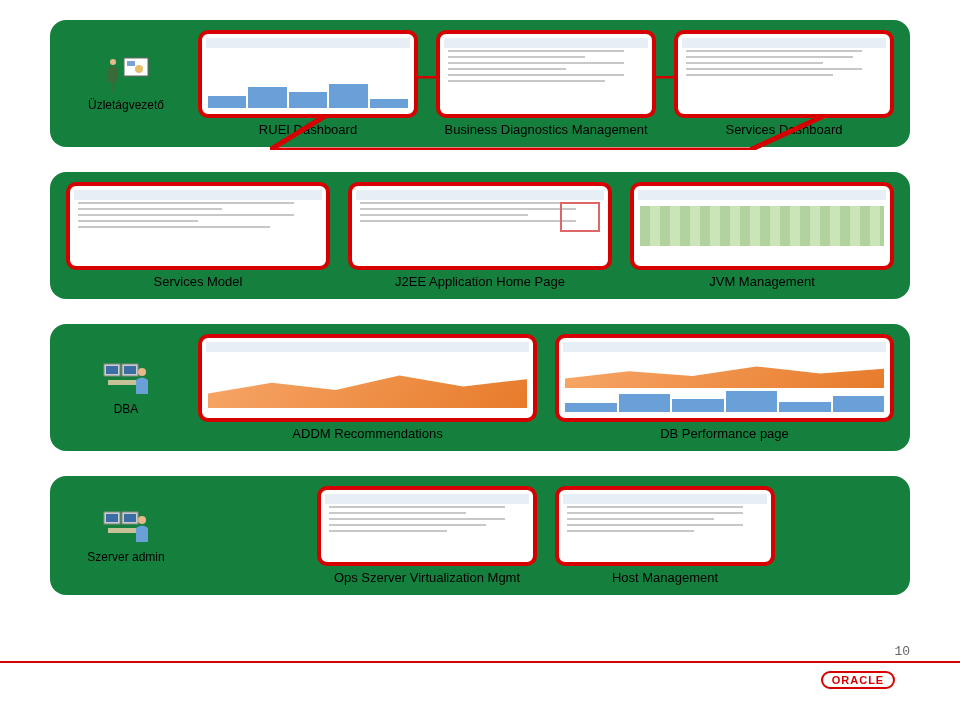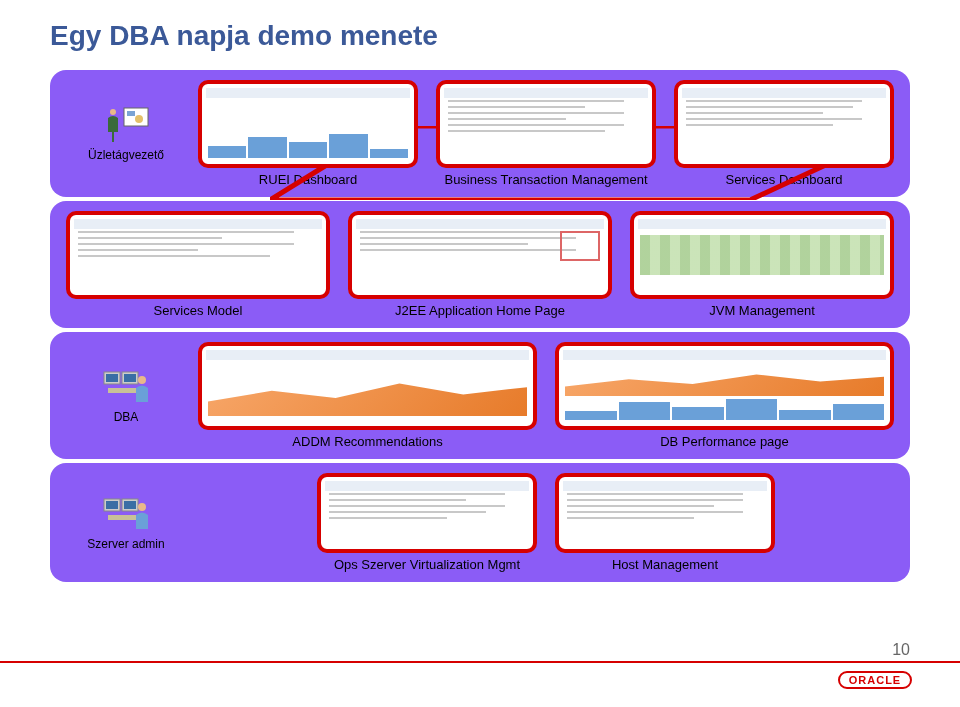--- a/index.html
+++ b/index.html
@@ -17,24 +17,24 @@
     padding: 20px 50px 40px 50px;
     position: relative;
   }
   .title {
     font-size: 28px;
     font-weight: bold;
     color: #3b5998;
     margin-bottom: 18px;
   }
   .row-group {
-    background: #8b5cf6;
+    background: #15803d;
     border-radius: 16px;
     padding: 10px 16px 10px 16px;
-    margin-bottom: 4px;
+    margin-bottom: 25px;
     position: relative;
   }
   .row-flex {
     display: flex;
     align-items: center;
     gap: 12px;
   }
   .role-col {
     width: 120px;
     flex-shrink: 0;
@@ -121,21 +121,21 @@
   
   .footer-line {
     position:absolute;
     left:0; right:0;
     bottom: 44px;
     height: 2px;
     background: #d60000;
   }
   .oracle-logo {
     position: absolute;
-    right: 48px;
+    right: 65px;
     bottom: 18px;
     display: flex;
     align-items: flex-end;
     gap: 6px;
   }
   .oracle-box {
     width: 74px;
     height: 18px;
     border: 2px solid #d60000;
     border-radius: 10px;
@@ -144,35 +144,35 @@
   .oracle-text {
     color: #d60000;
     font-weight: bold;
     font-size: 11px;
     letter-spacing: 1px;
   }
   .page-num {
     position:absolute;
     right: 50px;
     bottom: 48px;
-    font-size: 16px;
+    font-size: 13px;
     color: #666;
+    font-family: Liberation Mono, monospace;
   }
   
   .row4 .panels { justify-content: center; }
   .row4 .panel { flex: 0 0 220px; }
   
   .person-board svg, .person-pc svg, .person-monitors svg { display:block; }
 </style>
 </head>
 <body>
 
 <div class="slide">
 
-  <h1 class="title">Egy DBA napja demo menete</h1>
 
   <div class="row-group" style="position:relative;">
     <svg class="big-arrow" viewBox="0 0 560 74">
       <defs></defs>
       <polygon points="0,0 480,0 560,37 480,74 0,74 60,37" fill="none" stroke="#d60000" stroke-width="5"></polygon>
     </svg>
     <div class="row-flex">
       <div class="role-col">
         <div class="role-icon person-board">
           <svg viewBox="0 0 48 40">
@@ -204,21 +204,21 @@
             <div class="thumb-inner"></div>
             <div class="thumb-lines">
                 <i></i>
                 <i style="width:70%"></i>
                 <i></i>
                 <i style="width:60%"></i>
                 <i></i>
                 <i style="width:80%"></i>
               </div>
           </div>
-          <div class="panel-label">Business Transaction Management</div>
+          <div class="panel-label">Business Diagnostics Management</div>
         </div>
         <div class="panel">
           <div class="thumb">
             <div class="thumb-inner"></div>
             <div class="thumb-lines">
                 <i></i>
                 <i style="width:85%"></i>
                 <i style="width:70%"></i>
                 <i></i>
                 <i style="width:75%"></i>

